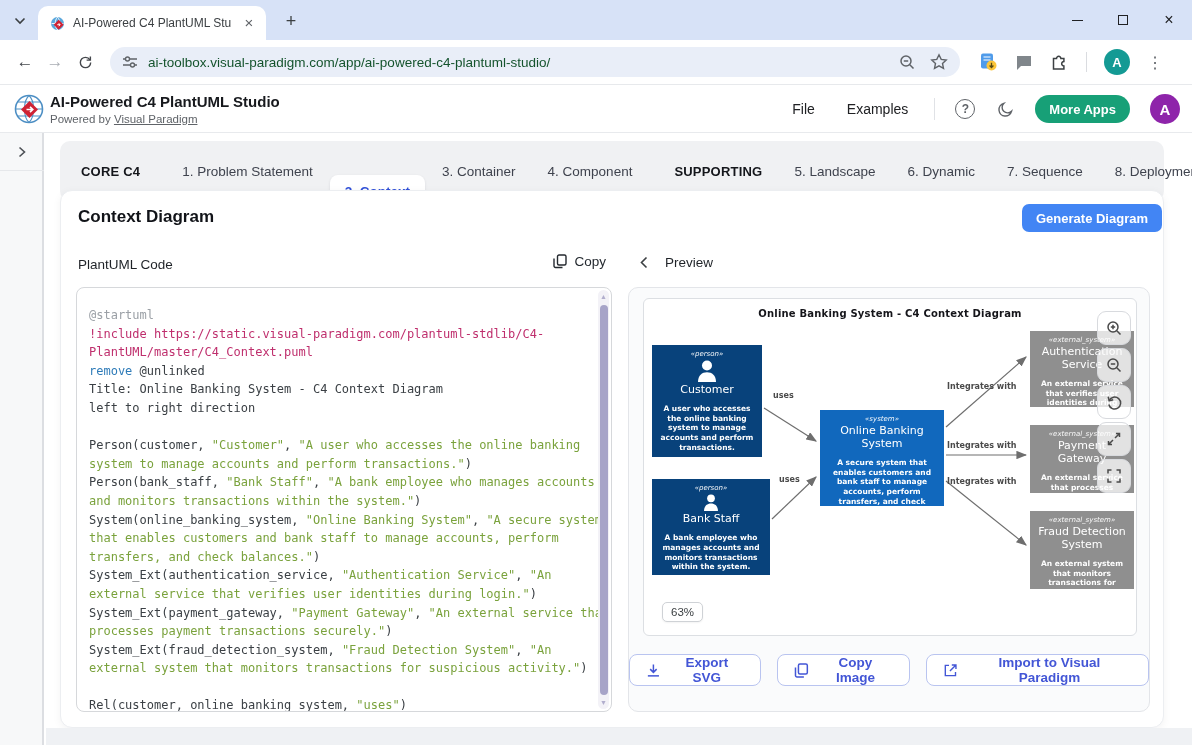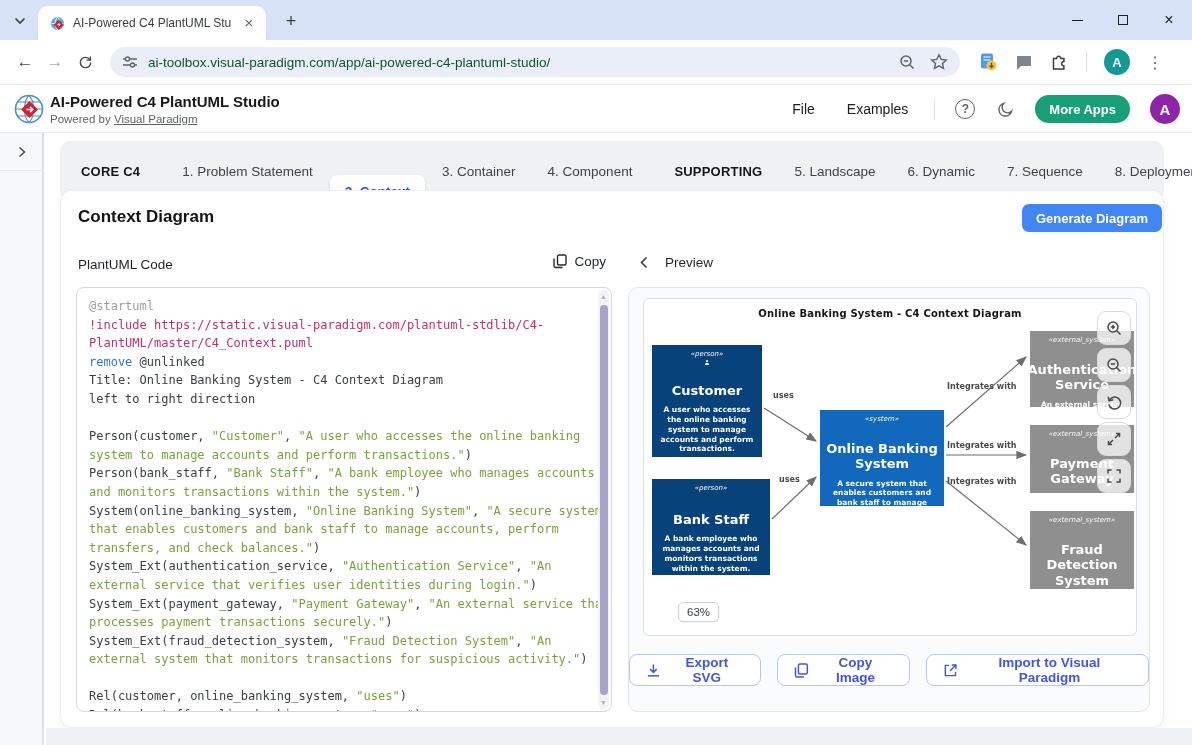--- a/index.html
+++ b/index.html
@@ -63,21 +63,21 @@
   .generate-btn { position:absolute; right:30px; top:204px; height:28px; padding:0 14px; background:#4285f4; color:#fff; border:none; border-radius:7px; font-size:13px; font-weight:bold; cursor:pointer; }
 
   .code-label { position:absolute; left:78px; top:257px; font-size:13.5px; color:#1f2328; }
   .copy-btn { position:absolute; right:580px; top:253px; display:flex; align-items:center; gap:7px; font-size:13.5px; color:#24292f; background:none; border:none; cursor:pointer; }
   .preview-hdr { position:absolute; left:640px; top:255px; display:flex; align-items:center; gap:17px; }
   .pv-collapse { cursor:pointer; display:flex; align-items:center; }
   .preview-label { font-size:13.5px; color:#1f2328; }
 
   
   .editor { position:absolute; left:76px; top:287px; width:536px; height:425px; border:1px solid #d6d8db; border-radius:8px; background:#fff; overflow:hidden; }
-  .code-content { position:absolute; left:12px; top:9px; right:18px; font-family:"DejaVu Sans Mono", monospace; font-size:12px; line-height:18.6px; white-space:pre; }
+  .code-content { position:absolute; left:12px; top:18px; right:18px; font-family:"DejaVu Sans Mono", monospace; font-size:12px; line-height:18.6px; white-space:pre; }
   .tok-gray  { color:#9ba0a6; }
   .tok-mag   { color:#bf2f6d; }
   .tok-blue  { color:#2e7bb8; }
   .tok-dark  { color:#3b4045; }
   .tok-green { color:#7aa23c; }
   .ed-scroll { position:absolute; right:2px; top:2px; bottom:2px; width:11px; background:#f3f2f7; border-radius:6px; }
   .ed-arrow { position:absolute; left:0; width:11px; text-align:center; font-size:7px; color:#b1aecd; }
   .ed-arrow.up { top:3px; } .ed-arrow.down { bottom:3px; }
   .ed-thumb { position:absolute; left:1.5px; width:8px; top:15px; bottom:14px; background:#a7a4c8; border-radius:4px; cursor:pointer; }
 
@@ -85,24 +85,24 @@
   .preview { position:absolute; left:628px; top:287px; width:522px; height:425px; background:#fafbfc; border:1px solid #e3e5e9; border-radius:10px; }
   .d-card { position:absolute; left:14px; top:10px; width:494px; height:338px; background:#fff; border:1px solid #dcdfe3; border-radius:6px; overflow:hidden; cursor:grab; }
   .d-title { position:absolute; left:0; top:9px; width:100%; text-align:center; font-size:10px; font-weight:bold; color:#15151a; font-family:"DejaVu Sans", sans-serif; letter-spacing:.2px; }
   .edge-layer { position:absolute; left:0; top:0; width:494px; height:338px; }
   .dbox { position:absolute; color:#fff; text-align:center; display:flex; flex-direction:column; align-items:center; padding:5px 4px 3px; font-family:"DejaVu Sans", sans-serif; }
   .dbox-person   { background:#08427b; }
   .dbox-system   { background:#1168bd; }
   .dbox-external { background:#8f8f8f; }
   .stereo { font-size:7px; font-style:italic; opacity:.95; }
   .person-glyph { width:24px; height:22px; margin:2px 0 0; }
-  .dname { font-size:13px; font-weight:bold; line-height:1.18; margin-top:18px; }
+  .dname { font-size:11px; font-weight:normal; line-height:1.18; margin-top:2px; }
   .ddesc { font-size:7.5px; font-weight:bold; line-height:1.3; margin-top:7px; }
   .elabel { position:absolute; font-size:8px; font-weight:bold; color:#4a4a4a; font-family:"DejaVu Sans", sans-serif; white-space:nowrap; }
-  .zoom-badge { position:absolute; left:18px; bottom:13px; background:#fff; border:1px solid #cfd2d6; border-radius:5px; padding:3px 8px; font-size:11.5px; color:#3c4043; box-shadow:0 1px 2px rgba(0,0,0,.05);margin-left:16px; }
+  .zoom-badge { position:absolute; left:18px; bottom:13px; background:#fff; border:1px solid #cfd2d6; border-radius:5px; padding:3px 8px; font-size:11.5px; color:#3c4043; box-shadow:0 1px 2px rgba(0,0,0,.05); }
   .pv-controls { position:absolute; right:18px; top:23px; display:flex; flex-direction:column; gap:3px; }
   .pvc-btn { width:34px; height:34px; background:rgba(255,255,255,.74); border:1px solid #d8dade; border-radius:9px; display:flex; align-items:center; justify-content:center; cursor:pointer; color:#4a4a4a; font-size:17px; padding:0; }
   .pv-actions { position:absolute; left:0; right:0; bottom:25px; display:flex; justify-content:center; gap:16px; }
   .action-btn { height:32px; padding:0 16px; background:#fff; border:1.4px solid #b9c4f0; border-radius:8px; color:#4356d6; font-size:13.5px; font-weight:bold; display:flex; align-items:center; gap:9px; cursor:pointer; font-family:"Liberation Sans", sans-serif; }
 </style>
 </head>
 <body>
 
 <div class="stage">
 

